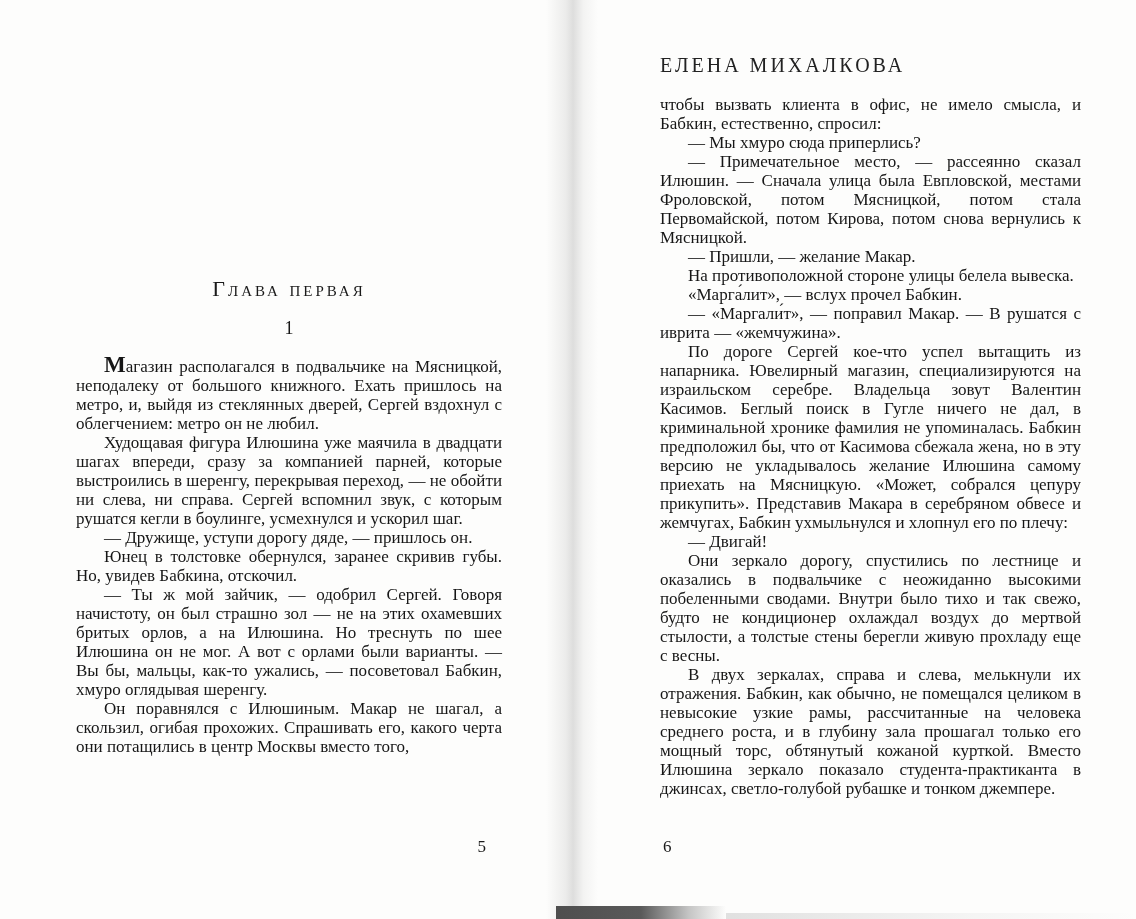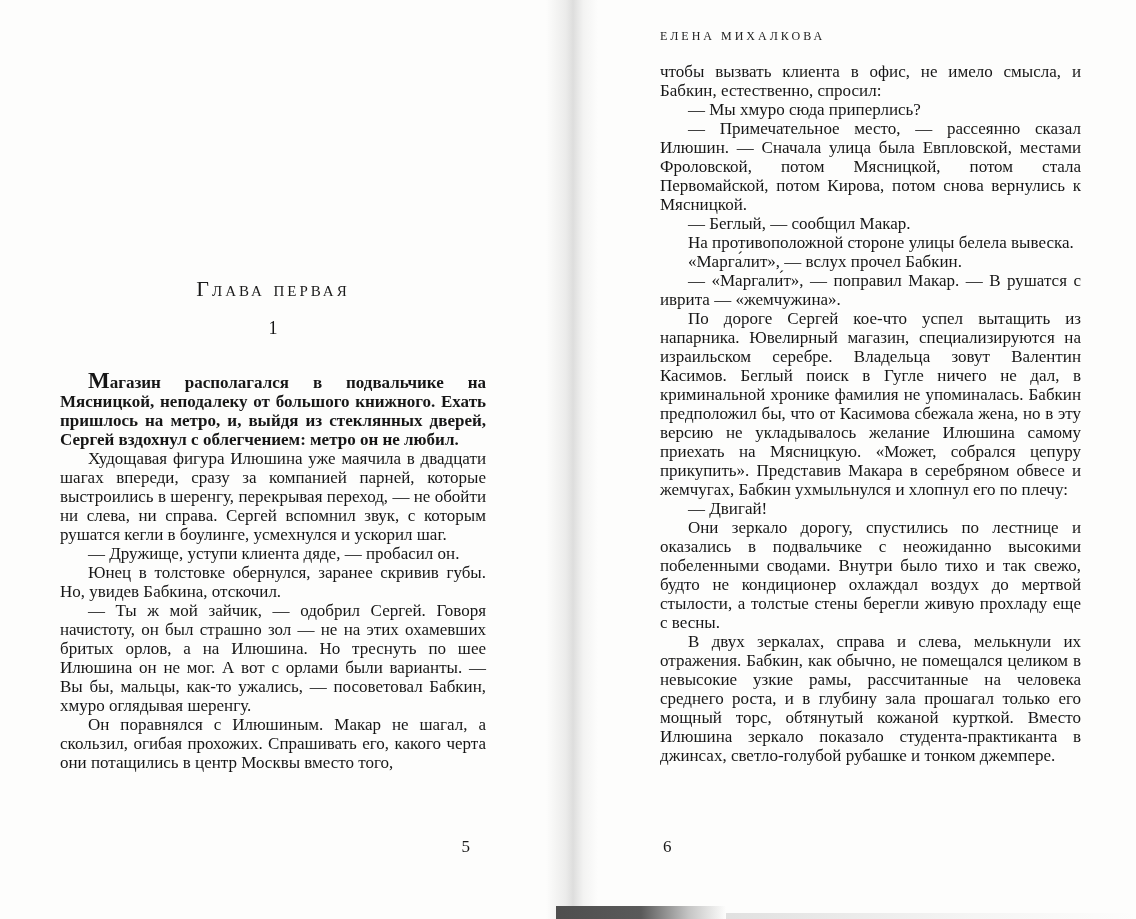--- a/index.html
+++ b/index.html
@@ -14,21 +14,21 @@
     background: #fdfdfc;
     overflow: hidden;
     font-family: "Liberation Serif", "DejaVu Serif", serif;
     color: #161616;
   }
   .page {
     position: absolute;
     top: 0;
     height: 100%;
   }
-  .page.left  { left: 60px;  width: 426px; }
+  .page.left  { left: 76px;  width: 426px; }
   .page.right { left: 660px; width: 421px; }
 
   .chapter-title {
     margin-top: 276px;
     text-align: center;
     font-variant: small-caps;
     font-size: 22px;
     letter-spacing: 3px;
     color: #1a1a1a;
   }
@@ -38,29 +38,29 @@
     font-size: 18px;
   }
   .para {
     margin: 0;
     font-size: 17px;
     line-height: 19px;
     text-align: justify;
     text-indent: 28px;
   }
   .para.no-indent { text-indent: 0; }
-  .page.left .para.first-para { margin-top: 32px; font-weight: bold; }
+  .page.left .para.first-para { margin-top: 16px; }
   .para.first-para::first-letter {
     font-weight: bold;
     font-size: 23px;
   }
   .running-header {
-    margin-top: 29px;
+    margin-top: 54px;
     margin-bottom: 18px;
-    font-size: 12px;
+    font-size: 20px;
     letter-spacing: 3px;
     color: #222;
     white-space: nowrap;
   }
   .page-number {
     position: absolute;
     bottom: 62px;
     font-size: 17px;
     color: #1a1a1a;
   }
@@ -108,33 +108,33 @@
 </head>
 <body>
 
 <div class="book">
 
   <div class="page left">
     <div class="chapter-title">Глава первая</div>
     <div class="section-number">1</div>
     <p class="para first-para">Магазин располагался в подвальчике на Мясницкой, неподалеку от большого книжного. Ехать пришлось на метро, и, выйдя из стеклянных дверей, Сергей вздохнул с облегчением: метро он не любил.</p>
     <p class="para">Худощавая фигура Илюшина уже маячила в двадцати шагах впереди, сразу за компанией парней, которые выстроились в шеренгу, перекрывая переход, — не обойти ни слева, ни справа. Сергей вспомнил звук, с которым рушатся кегли в боулинге, усмехнулся и ускорил шаг.</p>
-    <p class="para">— Дружище, уступи клиента дяде, — пробасил он.</p>
+    <p class="para">— Дружище, уступи дорогу дяде, — пришлось он.</p>
     <p class="para">Юнец в толстовке обернулся, заранее скривив губы. Но, увидев Бабкина, отскочил.</p>
     <p class="para">— Ты ж мой зайчик, — одобрил Сергей. Говоря начистоту, он был страшно зол — не на этих охамевших бритых орлов, а на Илюшина. Но треснуть по шее Илюшина он не мог. А вот с орлами были варианты. — Вы бы, мальцы, как-то ужались, — посоветовал Бабкин, хмуро оглядывая шеренгу.</p>
     <p class="para">Он поравнялся с Илюшиным. Макар не шагал, а скользил, огибая прохожих. Спрашивать его, какого черта они потащились в центр Москвы вместо того,</p>
     <div class="page-number page-number-left">5</div>
   </div>
 
   <div class="page right">
     <div class="running-header">ЕЛЕНА МИХАЛКОВА</div>
     <p class="para no-indent">чтобы вызвать клиента в офис, не имело смысла, и Бабкин, естественно, спросил:</p>
     <p class="para">— Мы хмуро сюда приперлись?</p>
     <p class="para">— Примечательное место, — рассеянно сказал Илюшин. — Сначала улица была Евпловской, местами Фроловской, потом Мясницкой, потом стала Первомайской, потом Кирова, потом снова вернулись к Мясницкой.</p>
-    <p class="para">— Беглый, — сообщил Макар.</p>
+    <p class="para">— Пришли, — желание Макар.</p>
     <p class="para">На противоположной стороне улицы белела вывеска.</p>
     <p class="para">«Марга́лит», — вслух прочел Бабкин.</p>
     <p class="para">— «Маргали́т», — поправил Макар. — В рушатся с иврита — «жемчужина».</p>
     <p class="para">По дороге Сергей кое-что успел вытащить из напарника. Ювелирный магазин, специализируются на израильском серебре. Владельца зовут Валентин Касимов. Беглый поиск в Гугле ничего не дал, в криминальной хронике фамилия не упоминалась. Бабкин предположил бы, что от Касимова сбежала жена, но в эту версию не укладывалось желание Илюшина самому приехать на Мясницкую. «Может, собрался цепуру прикупить». Представив Макара в серебряном обвесе и жемчугах, Бабкин ухмыльнулся и хлопнул его по плечу:</p>
     <p class="para">— Двигай!</p>
     <p class="para">Они зеркало дорогу, спустились по лестнице и оказались в подвальчике с неожиданно высокими побеленными сводами. Внутри было тихо и так свежо, будто не кондиционер охлаждал воздух до мертвой стылости, а толстые стены берегли живую прохладу еще с весны.</p>
     <p class="para">В двух зеркалах, справа и слева, мелькнули их отражения. Бабкин, как обычно, не помещался целиком в невысокие узкие рамы, рассчитанные на человека среднего роста, и в глубину зала прошагал только его мощный торс, обтянутый кожаной курткой. Вместо Илюшина зеркало показало студента-практиканта в джинсах, светло-голубой рубашке и тонком джемпере.</p>
     <div class="page-number page-number-right">6</div>
   </div>
 

